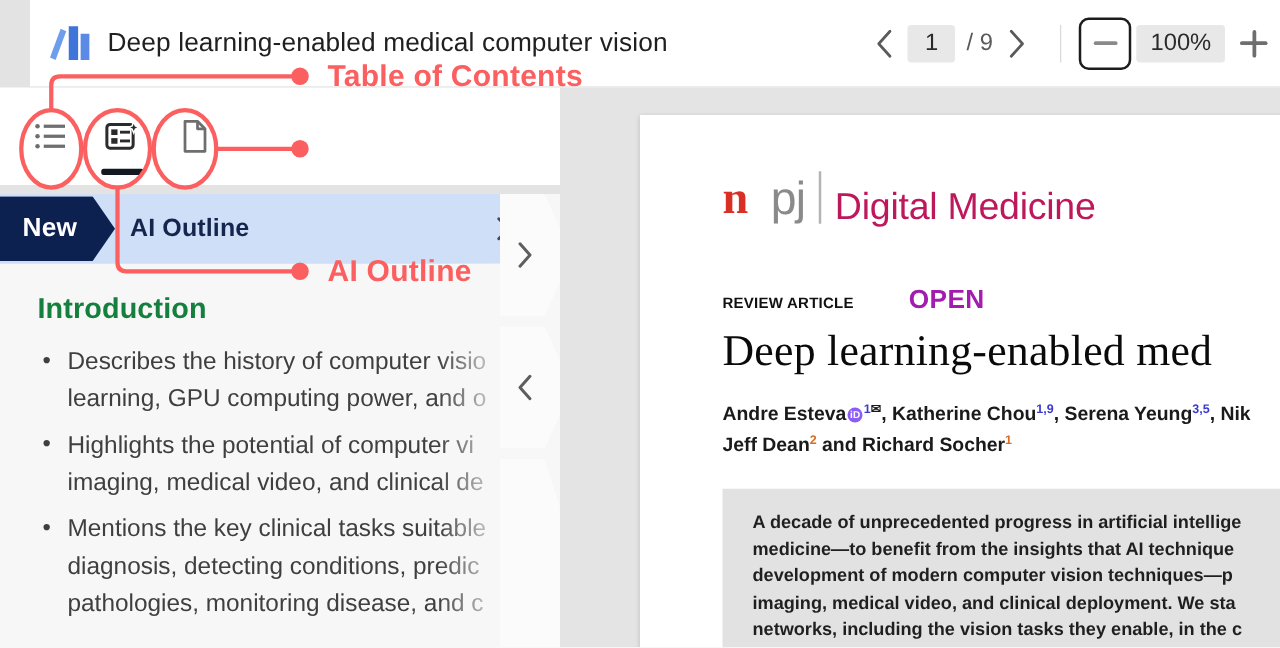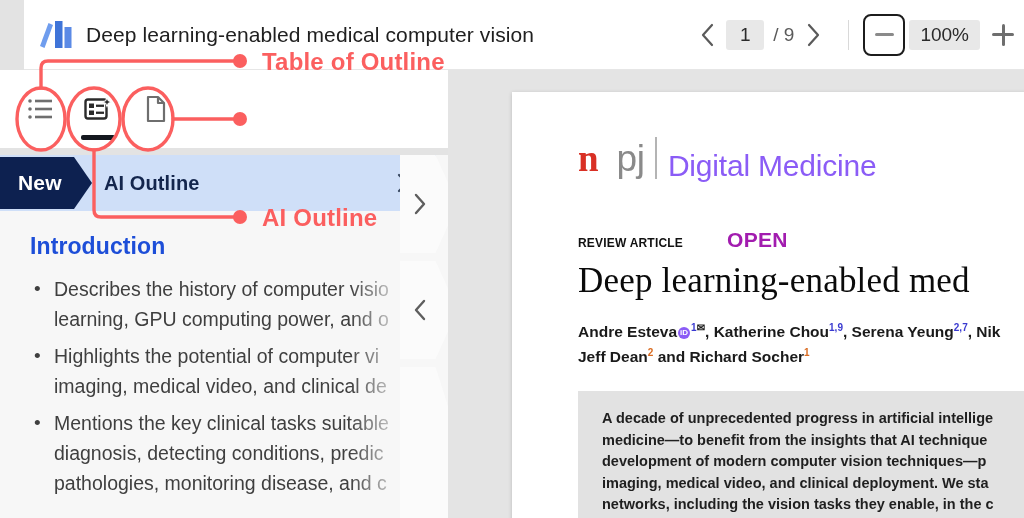--- a/index.html
+++ b/index.html
@@ -213,21 +213,21 @@
   .panel-body {
     position: absolute;
     top: 56px; left: 0;
     width: 436px; bottom: 0;
     padding: 22px 0 0 30px;
     overflow: hidden;
   }
   .section-title {
     font-size: 23px;
     font-weight: bold;
-    color: #1d4ed8;
+    color: #15803d;
     margin-bottom: 14px;
     letter-spacing: 0.1px;
   }
   .bullet-list { list-style: none; }
   .bullet-item {
     position: relative;
     font-size: 19.5px;
     line-height: 30px;
     color: #3f3f3f;
     padding-left: 24px;
@@ -297,21 +297,21 @@
     overflow: hidden;
   }
   .journal-logo {
     display: flex; align-items: center;
     height: 44px;
     margin-bottom: 48px;
   }
   .npj-n { font-family: "Liberation Serif", serif; font-size: 37px; color: #d93025; font-weight: bold; line-height: 1; }
   .npj-pj { font-family: "Liberation Sans", sans-serif; font-size: 37px; color: #8a8a8a; line-height: 1; letter-spacing: -0.5px; margin-left: 18px; }
   .npj-rule { width: 1.5px; height: 42px; background: #b4b4b4; margin: 0 11px; }
-  .npj-name { font-family: "Liberation Sans", sans-serif; font-size: 30px; color: #8b5cf6; letter-spacing: -0.2px; margin-top: 15px; }
+  .npj-name { font-family: "Liberation Sans", sans-serif; font-size: 30px; color: #be185d; letter-spacing: -0.2px; margin-top: 15px; }
 
   .kicker-row { display: flex; align-items: baseline; gap: 44px; margin-bottom: 9px; }
   .kicker { font-size: 12px; font-weight: bold; color: #111111; letter-spacing: 0.2px; }
   .open-tag { font-size: 21px; font-weight: bold; color: #a21caf; letter-spacing: 0.3px; }
 
   .article-title {
     font-family: "Liberation Serif", serif;
     font-size: 35px;
     color: #0a0a0a;
     white-space: nowrap;
@@ -389,21 +389,21 @@
         <span class="npj-name">Digital Medicine</span>
       </div>
 
       <div class="kicker-row">
         <span class="kicker">REVIEW ARTICLE</span>
         <span class="open-tag">OPEN</span>
       </div>
 
       <div class="article-title">Deep learning-enabled med</div>
 
-      <div class="authors"><span>Andre Esteva</span><span class="orcid">iD</span><span class="sup">1</span><span class="env">✉</span><span>, Katherine Chou</span><span class="sup">1,9</span><span>, Serena Yeung</span><span class="sup">2,7</span><span>, Nik</span><br><span>Jeff Dean</span><span class="sup-o">2</span><span> and Richard Socher</span><span class="sup-o">1</span></div>
+      <div class="authors"><span>Andre Esteva</span><span class="orcid">iD</span><span class="sup">1</span><span class="env">✉</span><span>, Katherine Chou</span><span class="sup">1,9</span><span>, Serena Yeung</span><span class="sup">3,5</span><span>, Nik</span><br><span>Jeff Dean</span><span class="sup-o">2</span><span> and Richard Socher</span><span class="sup-o">1</span></div>
 
       <div class="abstract-box">
         <div class="abstract-text">A decade of unprecedented progress in artificial intellige
 medicine—to benefit from the insights that AI technique
 development of modern computer vision techniques—p
 imaging, medical video, and clinical deployment. We sta
 networks, including the vision tasks they enable, in the c</div>
       </div>
 
     </div>
@@ -539,17 +539,17 @@
       <path d="M41 88 L41 68 Q41 61 48 61 L236 61" fill="none" stroke="#fb5f5f" stroke-width="3.4" stroke-linecap="round"></path>
       <circle cx="240" cy="61" r="7" fill="#fb5f5f"></circle>
 
       <path d="M173 119 L236 119" fill="none" stroke="#fb5f5f" stroke-width="3.4" stroke-linecap="round"></path>
       <circle cx="240" cy="119" r="7" fill="#fb5f5f"></circle>
 
       <path d="M94 150 L94 210 Q94 217 101 217 L236 217" fill="none" stroke="#fb5f5f" stroke-width="3.4" stroke-linecap="round"></path>
       <circle cx="240" cy="217" r="7" fill="#fb5f5f"></circle>
     </svg>
 
-    <div class="annot-label" id="lbl-toc">Table of Outline</div>
+    <div class="annot-label" id="lbl-toc">Table of Contents</div>
     <div class="annot-label" id="lbl-ai">AI Outline</div>
   </div>
 
 </div>
 
 </body></html>

